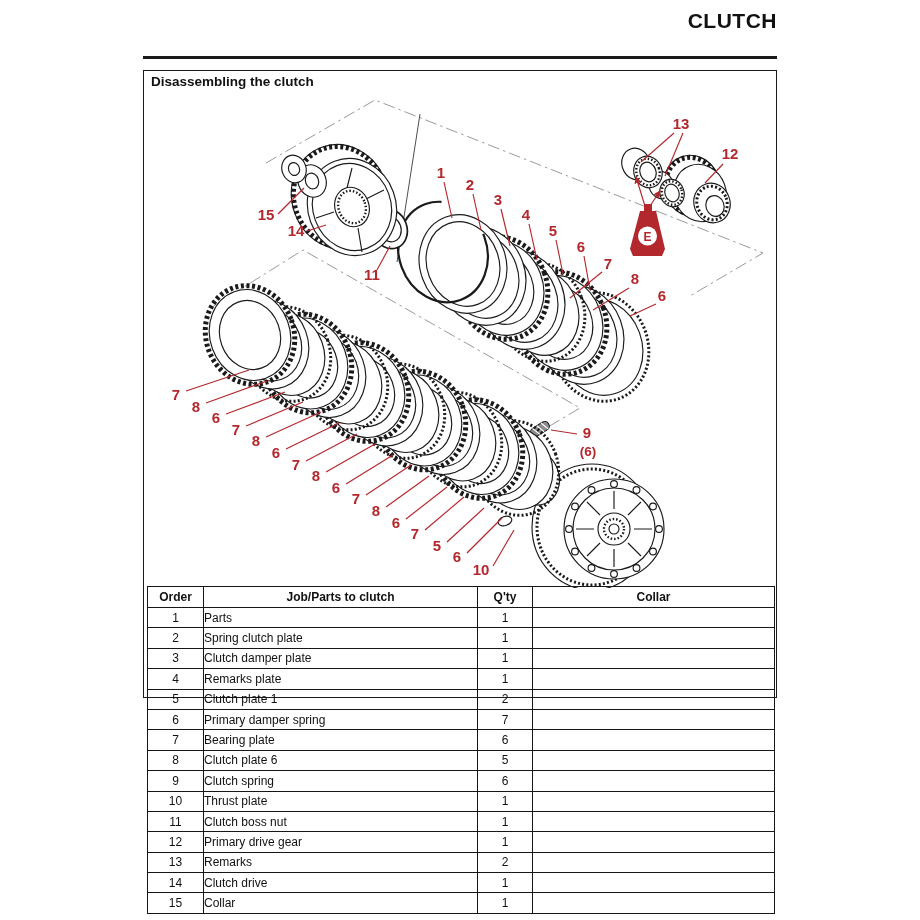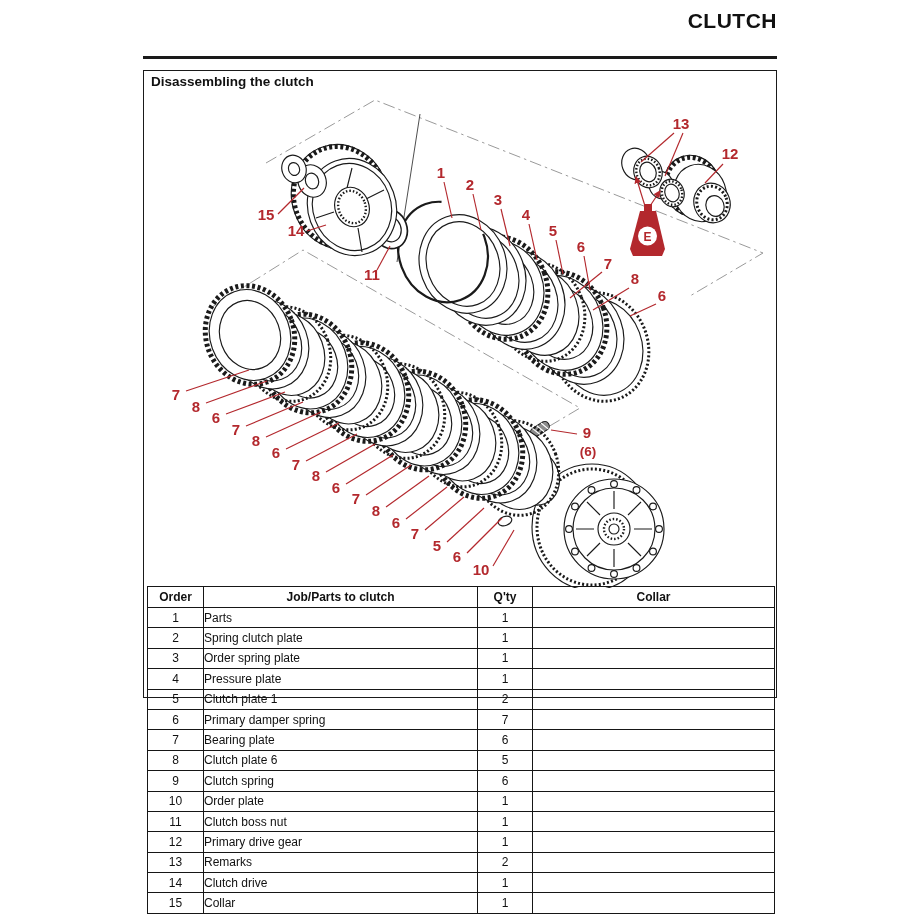--- a/index.html
+++ b/index.html
@@ -311,27 +311,27 @@
           <td class="c-remarks"></td>
         </tr>
           <tr>
           <td class="c-order">2</td>
           <td class="c-job">Spring clutch plate</td>
           <td class="c-qty">1</td>
           <td class="c-remarks"></td>
         </tr>
           <tr>
           <td class="c-order">3</td>
-          <td class="c-job">Order spring plate</td>
+          <td class="c-job">Clutch damper plate</td>
           <td class="c-qty">1</td>
           <td class="c-remarks"></td>
         </tr>
           <tr>
           <td class="c-order">4</td>
-          <td class="c-job">Pressure plate</td>
+          <td class="c-job">Remarks plate</td>
           <td class="c-qty">1</td>
           <td class="c-remarks"></td>
         </tr>
           <tr>
           <td class="c-order">5</td>
           <td class="c-job">Clutch plate 1</td>
           <td class="c-qty">2</td>
           <td class="c-remarks"></td>
         </tr>
           <tr>
@@ -353,21 +353,21 @@
           <td class="c-remarks"></td>
         </tr>
           <tr>
           <td class="c-order">9</td>
           <td class="c-job">Clutch spring</td>
           <td class="c-qty">6</td>
           <td class="c-remarks"></td>
         </tr>
           <tr>
           <td class="c-order">10</td>
-          <td class="c-job">Order plate</td>
+          <td class="c-job">Thrust plate</td>
           <td class="c-qty">1</td>
           <td class="c-remarks"></td>
         </tr>
           <tr>
           <td class="c-order">11</td>
           <td class="c-job">Clutch boss nut</td>
           <td class="c-qty">1</td>
           <td class="c-remarks"></td>
         </tr>
           <tr>

